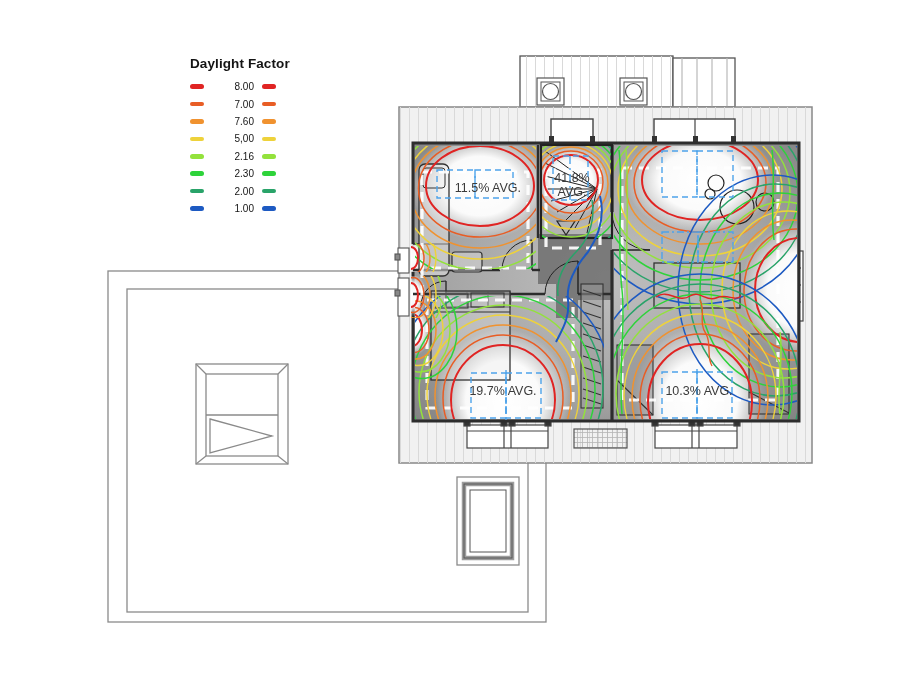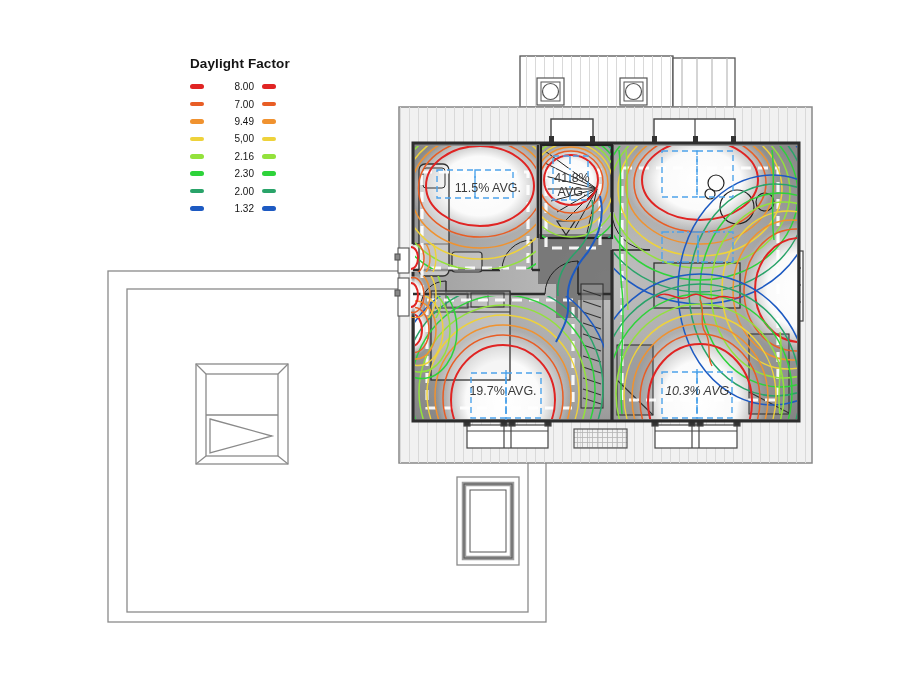--- a/index.html
+++ b/index.html
@@ -27,21 +27,21 @@
       <span class="lvl">8.00</span>
       <span class="dash" style="background: rgb(224, 36, 35);"></span>
     </div>
     <div class="legend-row">
       <span class="dash" style="background: rgb(232, 93, 37);"></span>
       <span class="lvl">7.00</span>
       <span class="dash" style="background: rgb(232, 93, 37);"></span>
     </div>
     <div class="legend-row">
       <span class="dash" style="background: rgb(240, 146, 47);"></span>
-      <span class="lvl">9.49</span>
+      <span class="lvl">7.60</span>
       <span class="dash" style="background: rgb(240, 146, 47);"></span>
     </div>
     <div class="legend-row">
       <span class="dash" style="background: rgb(238, 210, 59);"></span>
       <span class="lvl">5,00</span>
       <span class="dash" style="background: rgb(238, 210, 59);"></span>
     </div>
     <div class="legend-row">
       <span class="dash" style="background: rgb(147, 226, 60);"></span>
       <span class="lvl">2.16</span>
@@ -52,21 +52,21 @@
       <span class="lvl">2.30</span>
       <span class="dash" style="background: rgb(46, 211, 58);"></span>
     </div>
     <div class="legend-row">
       <span class="dash" style="background: rgb(41, 163, 105);"></span>
       <span class="lvl">2.00</span>
       <span class="dash" style="background: rgb(41, 163, 105);"></span>
     </div>
     <div class="legend-row">
       <span class="dash" style="background: rgb(29, 90, 194);"></span>
-      <span class="lvl">1.32</span>
+      <span class="lvl">1.00</span>
       <span class="dash" style="background: rgb(29, 90, 194);"></span>
     </div>
   </div>
 
   <svg class="plan" width="912" height="684" viewBox="0 0 912 684">
     <defs>
       <pattern id="hv" width="9" height="10" patternUnits="userSpaceOnUse">
         <path d="M4.5,0 V10" stroke="#d9d9d9" stroke-width="1"></path>
       </pattern>
       <pattern id="hvB" width="15" height="10" patternUnits="userSpaceOnUse">
@@ -432,14 +432,14 @@
       <rect x="697" y="372" width="35" height="46"></rect>
       <line x1="506" y1="370" x2="506" y2="420" stroke-dasharray="8 4 2 4"></line>
       <line x1="697" y1="369" x2="697" y2="420" stroke-dasharray="8 4 2 4"></line>
       <line x1="570" y1="156" x2="570" y2="200" stroke-dasharray="8 4 2 4"></line>
     </g>
   </svg>
 
   <div class="room-label" style="left:445px;top:181px;width:76px;text-align:right;">11.5% AVG.</div>
   <div class="room-label" style="left:550px;top:171px;width:44px;">41.8% AVG.</div>
   <div class="room-label" style="left:466px;top:384px;width:74px;">19.7% AVG.</div>
-  <div class="room-label" style="left:660px;top:384px;width:78px;font-style:italic;">10.3% AVG.</div>
+  <div class="room-label" style="left:660px;top:384px;width:78px;">10.3% AVG.</div>
 </div>
 
 </body></html>

